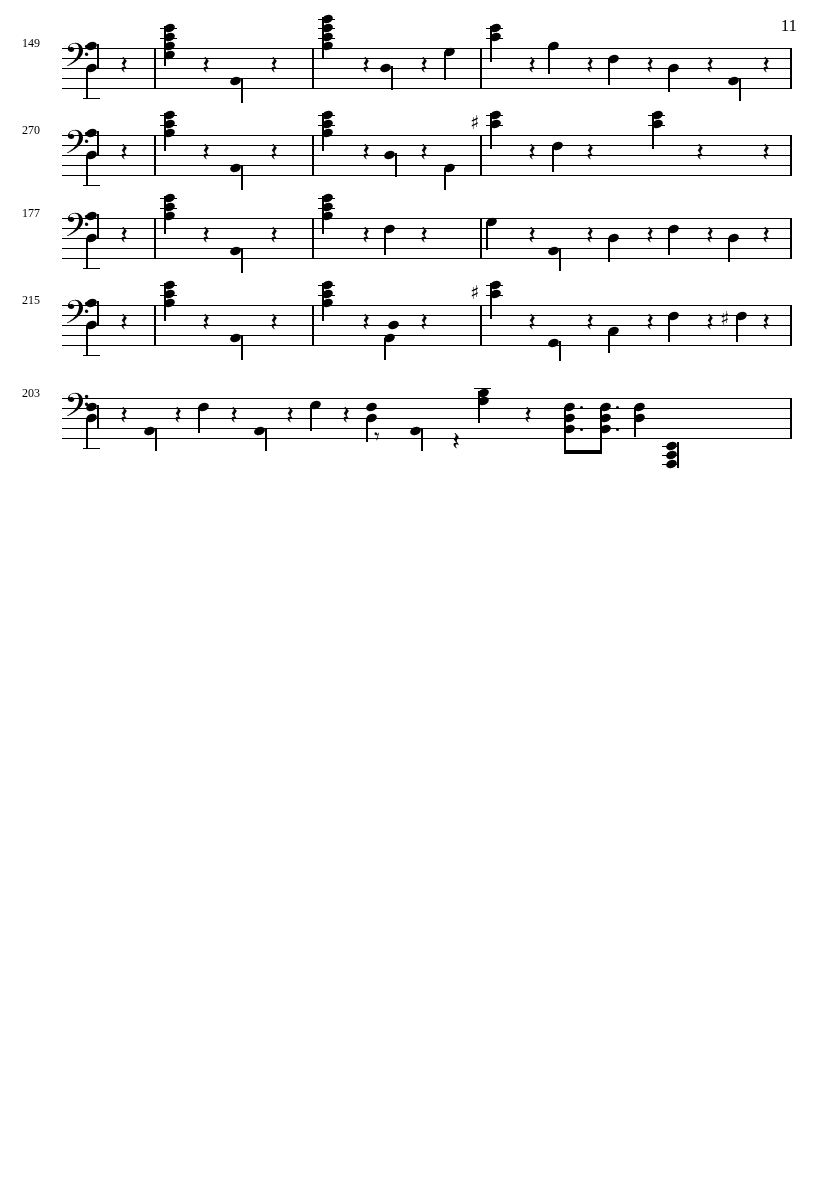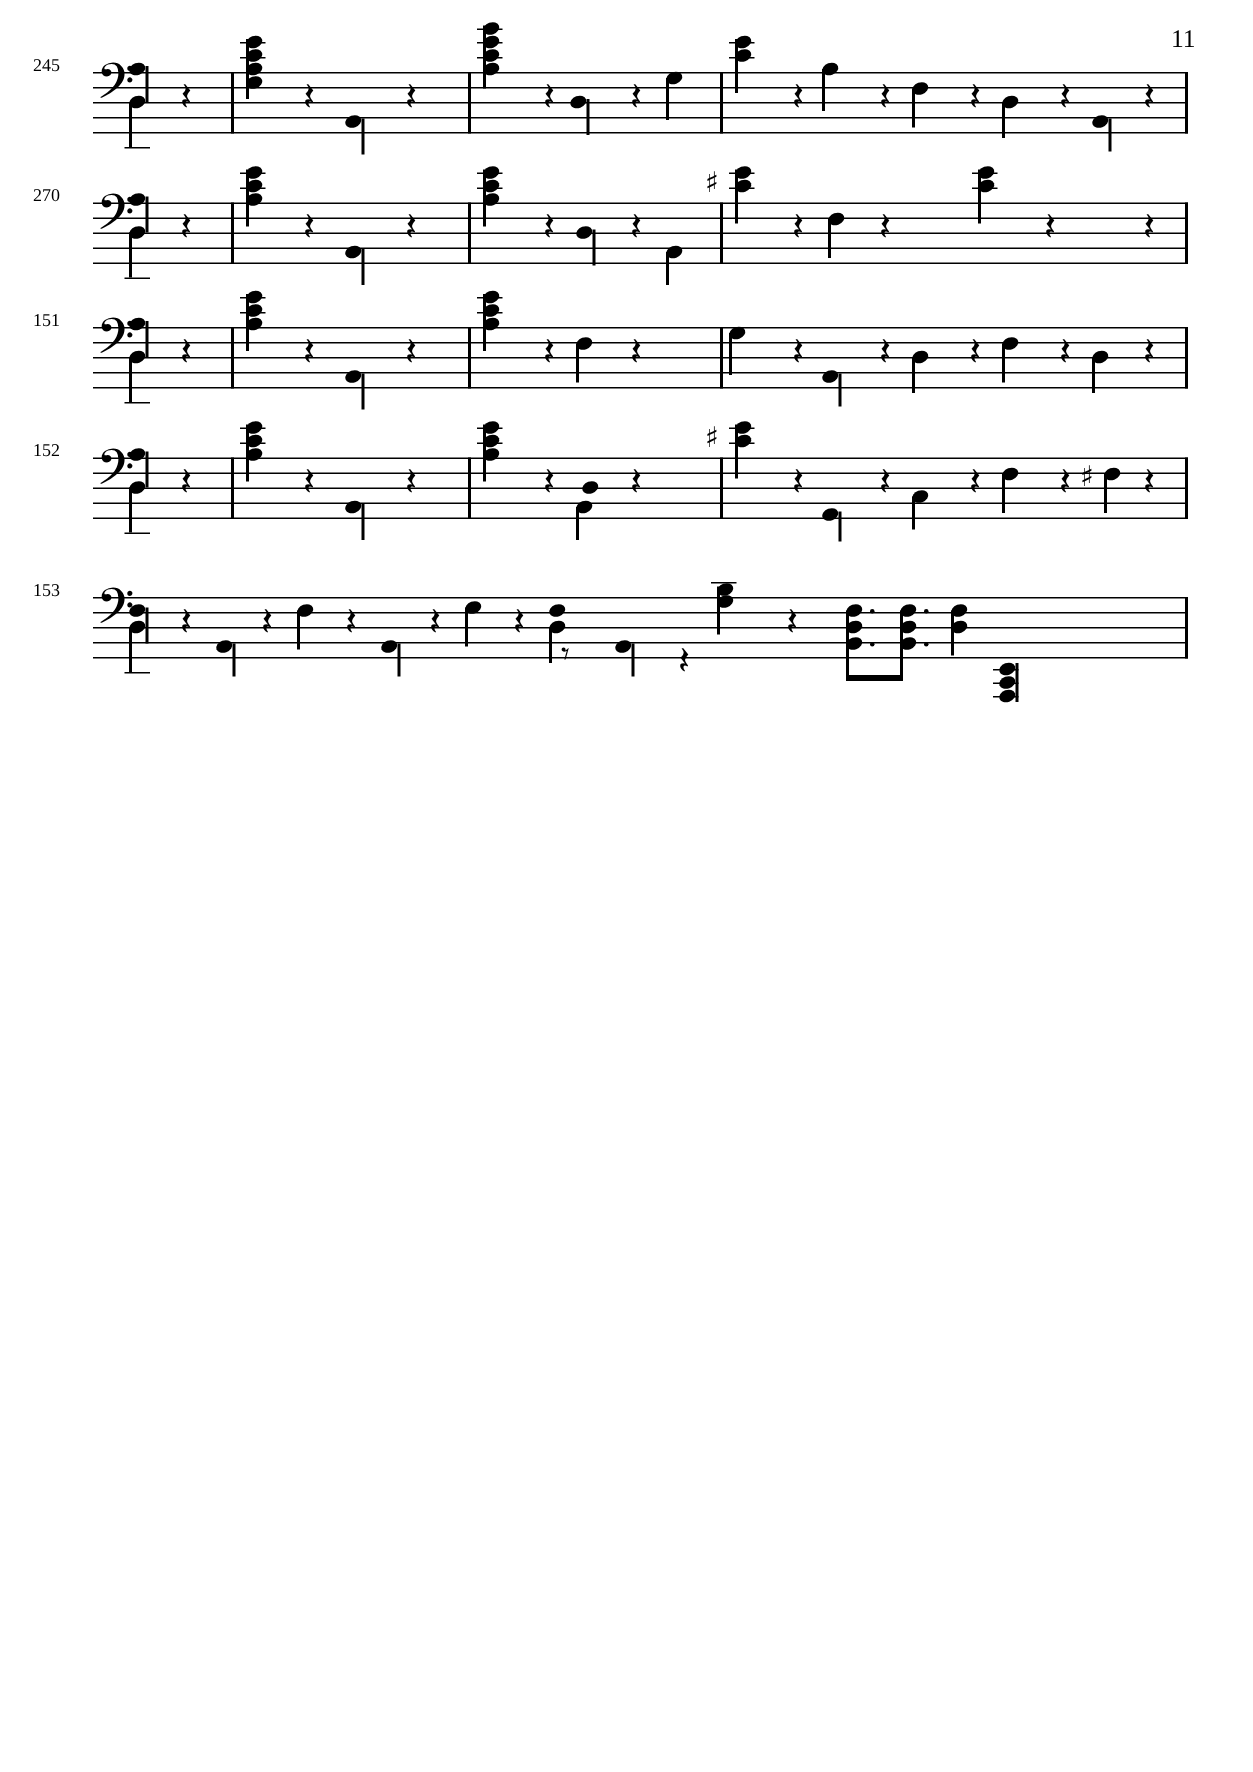--- a/index.html
+++ b/index.html
@@ -137,21 +137,21 @@
   }
 </style>
 </head>
 <body>
 
 <div class="page">
 
   <div class="page-number">11</div>
 
   <div class="system" style="top:48px;">
-    <div class="measure-number">245</div>
+    <div class="measure-number">149</div>
     <div class="staff">
       <div class="line l0"></div>
       <div class="line l1"></div>
       <div class="line l2"></div>
       <div class="line l3"></div>
       <div class="line l4"></div>
 
       <div class="clef" style="left:2px;">𝄢</div>
 
       <div class="note" style="left:24px; top:16px;"></div>
@@ -297,21 +297,21 @@
       <div class="stem" style="left:590px; top:-22px; height:36px;"></div>
 
       <div class="rest-quarter" style="left:634px; top:4px;">𝄽</div>
       <div class="rest-quarter" style="left:700px; top:4px;">𝄽</div>
 
       <div class="barline end" style="left:728px;"></div>
     </div>
   </div>
 
   <div class="system" style="top:218px;">
-    <div class="measure-number">151</div>
+    <div class="measure-number">177</div>
     <div class="staff">
       <div class="line l0"></div>
       <div class="line l1"></div>
       <div class="line l2"></div>
       <div class="line l3"></div>
       <div class="line l4"></div>
 
       <div class="clef" style="left:2px;">𝄢</div>
 
       <div class="note" style="left:24px; top:16px;"></div>
@@ -370,21 +370,21 @@
       <div class="note" style="left:666px; top:16px;"></div>
       <div class="stem" style="left:666px; top:20px; height:24px;"></div>
 
       <div class="rest-quarter" style="left:700px; top:4px;">𝄽</div>
 
       <div class="barline end" style="left:728px;"></div>
     </div>
   </div>
 
   <div class="system" style="top:305px;">
-    <div class="measure-number">152</div>
+    <div class="measure-number">215</div>
     <div class="staff">
       <div class="line l0"></div>
       <div class="line l1"></div>
       <div class="line l2"></div>
       <div class="line l3"></div>
       <div class="line l4"></div>
 
       <div class="clef" style="left:2px;">𝄢</div>
 
       <div class="note" style="left:24px; top:16px;"></div>
@@ -449,21 +449,21 @@
       <div class="note" style="left:674px; top:7px;"></div>
       <div class="stem" style="left:674px; top:11px; height:26px;"></div>
 
       <div class="rest-quarter" style="left:700px; top:4px;">𝄽</div>
 
       <div class="barline end" style="left:728px;"></div>
     </div>
   </div>
 
   <div class="system" style="top:398px;">
-    <div class="measure-number">153</div>
+    <div class="measure-number">203</div>
     <div class="staff">
       <div class="line l0"></div>
       <div class="line l1"></div>
       <div class="line l2"></div>
       <div class="line l3"></div>
       <div class="line l4"></div>
 
       <div class="clef" style="left:2px;">𝄢</div>
 
       <div class="note" style="left:24px; top:16px;"></div>

